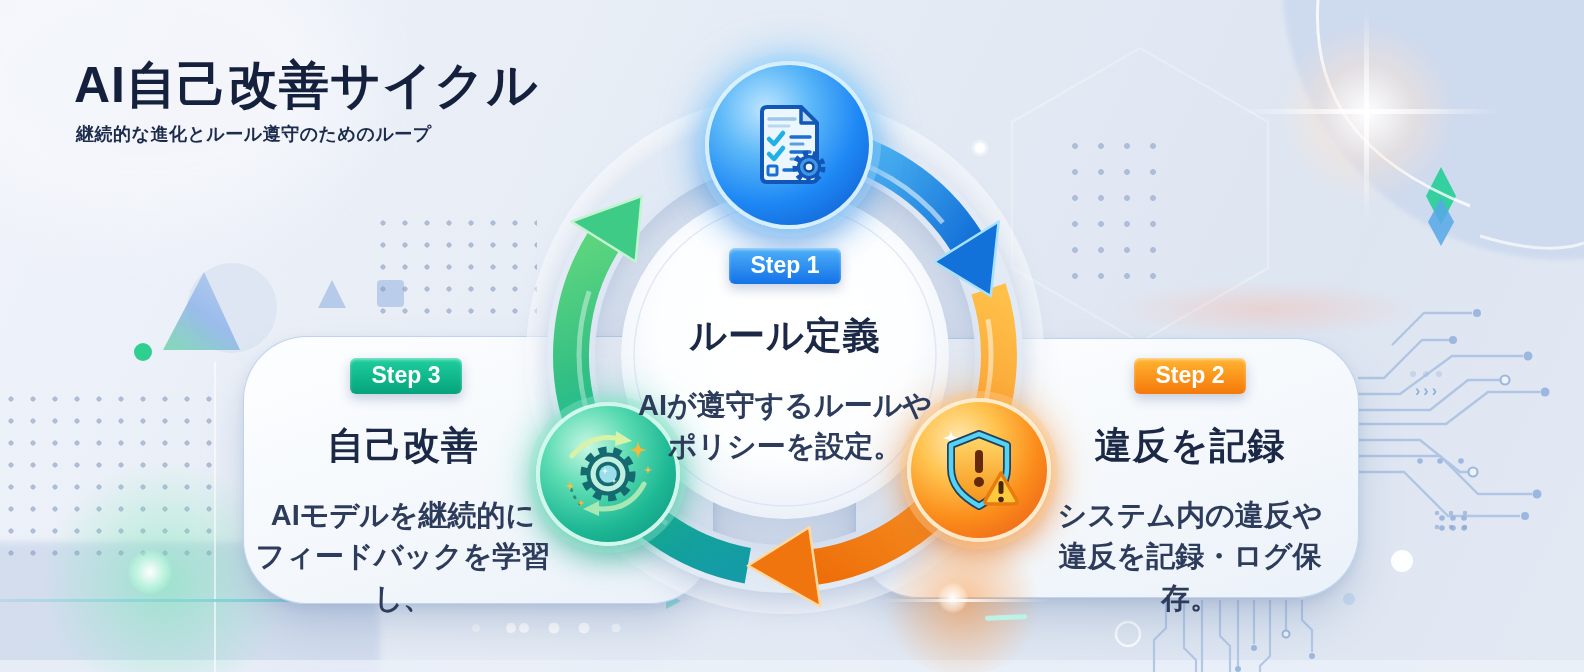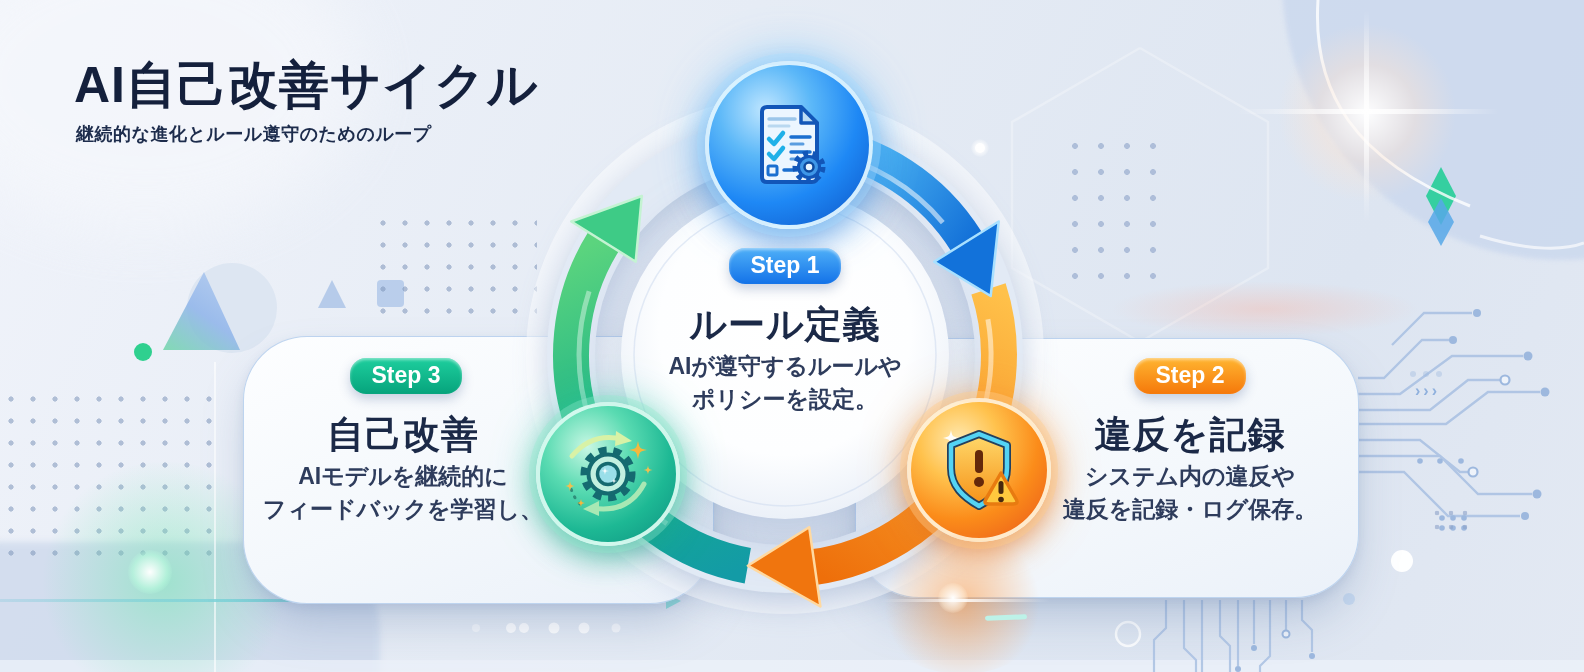--- a/index.html
+++ b/index.html
@@ -42,27 +42,27 @@
   .card{position:absolute;border-radius:64px;
     background:linear-gradient(160deg,#fdfeff 0%,#f4f8fc 55%,#ebf1f9 100%);
     border:1.5px solid rgba(183,207,237,.9);
     box-shadow:0 24px 48px -10px rgba(98,125,170,.38),0 4px 10px rgba(130,150,190,.18);}
   .card-left{left:243px;top:336px;width:469px;height:266px;}
   .card-right{left:855px;top:338px;width:502px;height:258px;}
   .card-col{position:absolute;display:flex;flex-direction:column;align-items:center;}
   .col-left{left:243px;top:358px;width:320px;}
   .col-right{left:1030px;top:358px;width:320px;justify-content:flex-end;}
   .col-center{left:615px;top:248px;width:340px;}
-  .badge{color:#fff;font-weight:800;font-size:23px;line-height:1;padding:6px 21px 7px;border-radius:16px;
+  .badge{color:#fff;font-weight:800;font-size:23px;line-height:1;padding:6px 21px 7px;border-radius:6px;
     box-shadow:0 5px 12px rgba(40,70,130,.25),inset 0 2px 3px rgba(255,255,255,.45);}
   .badge-blue{background:linear-gradient(180deg,#4fb0f8,#1372e8);}
   .badge-orange{background:linear-gradient(180deg,#ffb531,#f5780a);}
   .badge-green{background:linear-gradient(180deg,#1ecf9e,#06a37c);margin-left:6px;}
-  .step-title{margin-top:16px;font-size:37px;font-weight:900;color:#1b2947;letter-spacing:1px;}
-  .step-desc{margin-top:0;font-size:23px;font-weight:600;color:#2e3c5c;line-height:1.43;text-align:center;}
+  .step-title{margin-top:27px;font-size:37px;font-weight:900;color:#1b2947;letter-spacing:1px;}
+  .step-desc{margin-top:24px;font-size:29px;font-weight:600;color:#2e3c5c;line-height:1.43;text-align:center;}
   .step-desc span{display:block;}
   
   .icon{position:absolute;border-radius:50%;display:flex;align-items:center;justify-content:center;z-index:6;}
   .icon-top{left:705px;top:61px;width:160px;height:160px;border:4px solid rgba(222,244,255,.95);
     background:radial-gradient(circle at 35% 28%,#bfe6ff 0%,#5cb8f8 30%,#1e88f5 60%,#0c52c4 100%);
     box-shadow:0 0 0 8px rgba(170,220,255,.35),0 16px 32px rgba(30,100,200,.42),0 0 48px rgba(90,190,255,.75);}
   .icon-left{left:536px;top:402px;width:136px;height:136px;border:4px solid rgba(216,250,240,.95);
     background:radial-gradient(circle at 35% 30%,#c8f7e4 0%,#5adbb2 33%,#1db894 64%,#0c8f80 100%);
     box-shadow:0 0 0 7px rgba(150,235,205,.35),0 14px 28px rgba(10,140,115,.4),0 0 42px rgba(50,210,170,.65);}
   .icon-right{left:907px;top:398px;width:136px;height:136px;border:4px solid rgba(255,240,214,.95);

